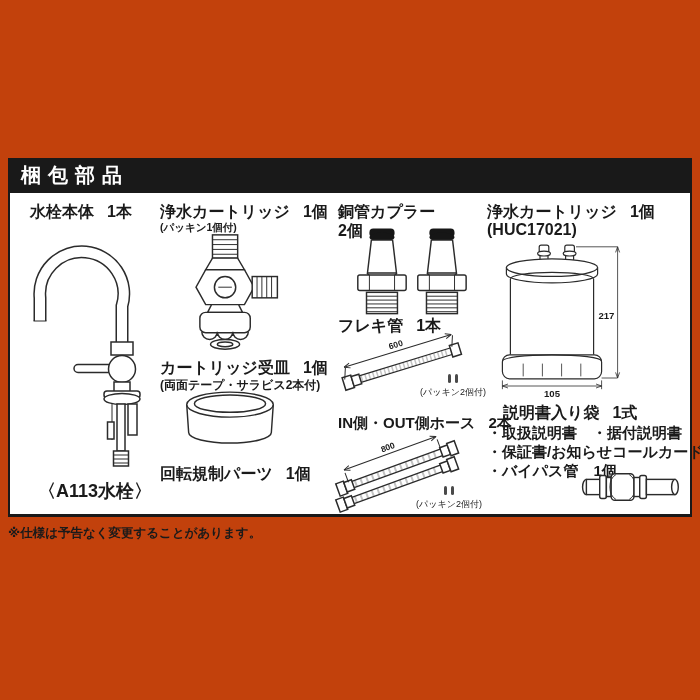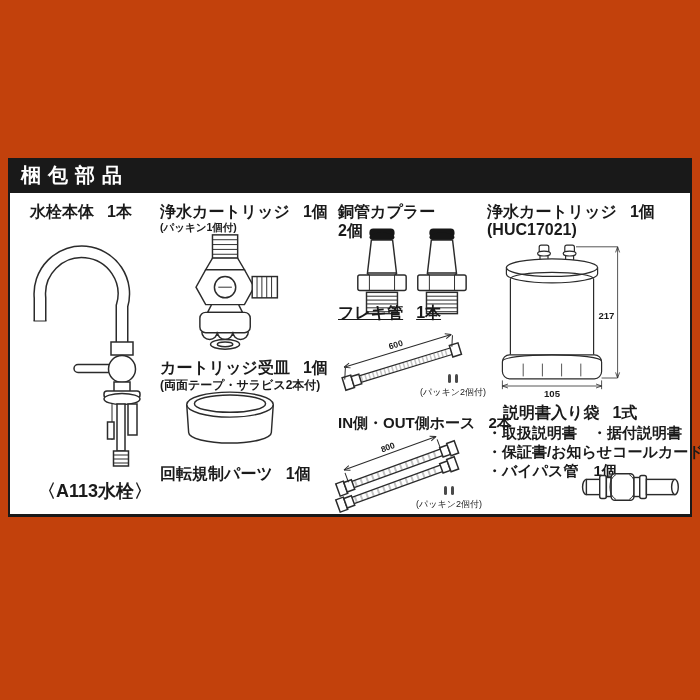--- a/index.html
+++ b/index.html
@@ -133,21 +133,21 @@
       <line x1="40" y1="48" x2="40" y2="64" class="thin"></line>
       <rect x="11" y="66" width="32" height="22" class="lw"></rect>
       <line x1="11" y1="70" x2="43" y2="70" class="thin"></line>
       <line x1="11" y1="74" x2="43" y2="74" class="thin"></line>
       <line x1="11" y1="78" x2="43" y2="78" class="thin"></line>
       <line x1="11" y1="82" x2="43" y2="82" class="thin"></line>
       <line x1="11" y1="86" x2="43" y2="86" class="thin"></line>
     </g>
   </svg>
 
-  <div class="abs t" style="left:338px;top:303px;text-decoration:underline;">
+  <div class="abs t" style="left:338px;top:316px;">
     <span>フレキ管</span><span class="qty">1本</span>
   </div>
   <svg class="abs" style="left:334px;top:328px;" width="142" height="66" viewBox="0 0 142 66">
     <g transform="translate(10,56) rotate(-17)">
       <line x1="16" y1="0" x2="112" y2="0" stroke="#2b2b2b" stroke-width="8"></line>
       <line x1="16" y1="0" x2="112" y2="0" stroke="#fff" stroke-width="5.5"></line>
       <line x1="18" y1="0" x2="110" y2="0" stroke="#2b2b2b" stroke-width="6" stroke-dasharray="1.5 2.5" opacity="0.28"></line>
       <rect x="0" y="-6.5" width="9" height="13" class="lw"></rect>
       <rect x="9" y="-5" width="8" height="10" class="lw"></rect>
       <rect x="112" y="-6" width="9" height="12" class="lw"></rect>
@@ -253,14 +253,15 @@
     <rect x="16" y="9" width="7" height="24" rx="2" class="lw"></rect>
     <rect x="23" y="11" width="5" height="20" class="lw"></rect>
     <rect x="28" y="7" width="24" height="28" rx="4" class="lw"></rect>
     <path d="M 33 8 A 10 14 0 0 0 33 34 M 47 8 A 10 14 0 0 1 47 34" class="thin" fill="none"></path>
     <rect x="52" y="11" width="6" height="20" class="lw"></rect>
     <rect x="58" y="9" width="7" height="24" rx="2" class="lw"></rect>
     <rect x="65" y="13" width="30" height="16" class="lw"></rect>
     <ellipse cx="95" cy="21" rx="3.5" ry="8" class="lw"></ellipse>
   </svg>
 
+  <div class="abs footer" style="left:8px;top:525px;">※仕様は予告なく変更することがあります。</div>
 
 </div>
 
 </body></html>

